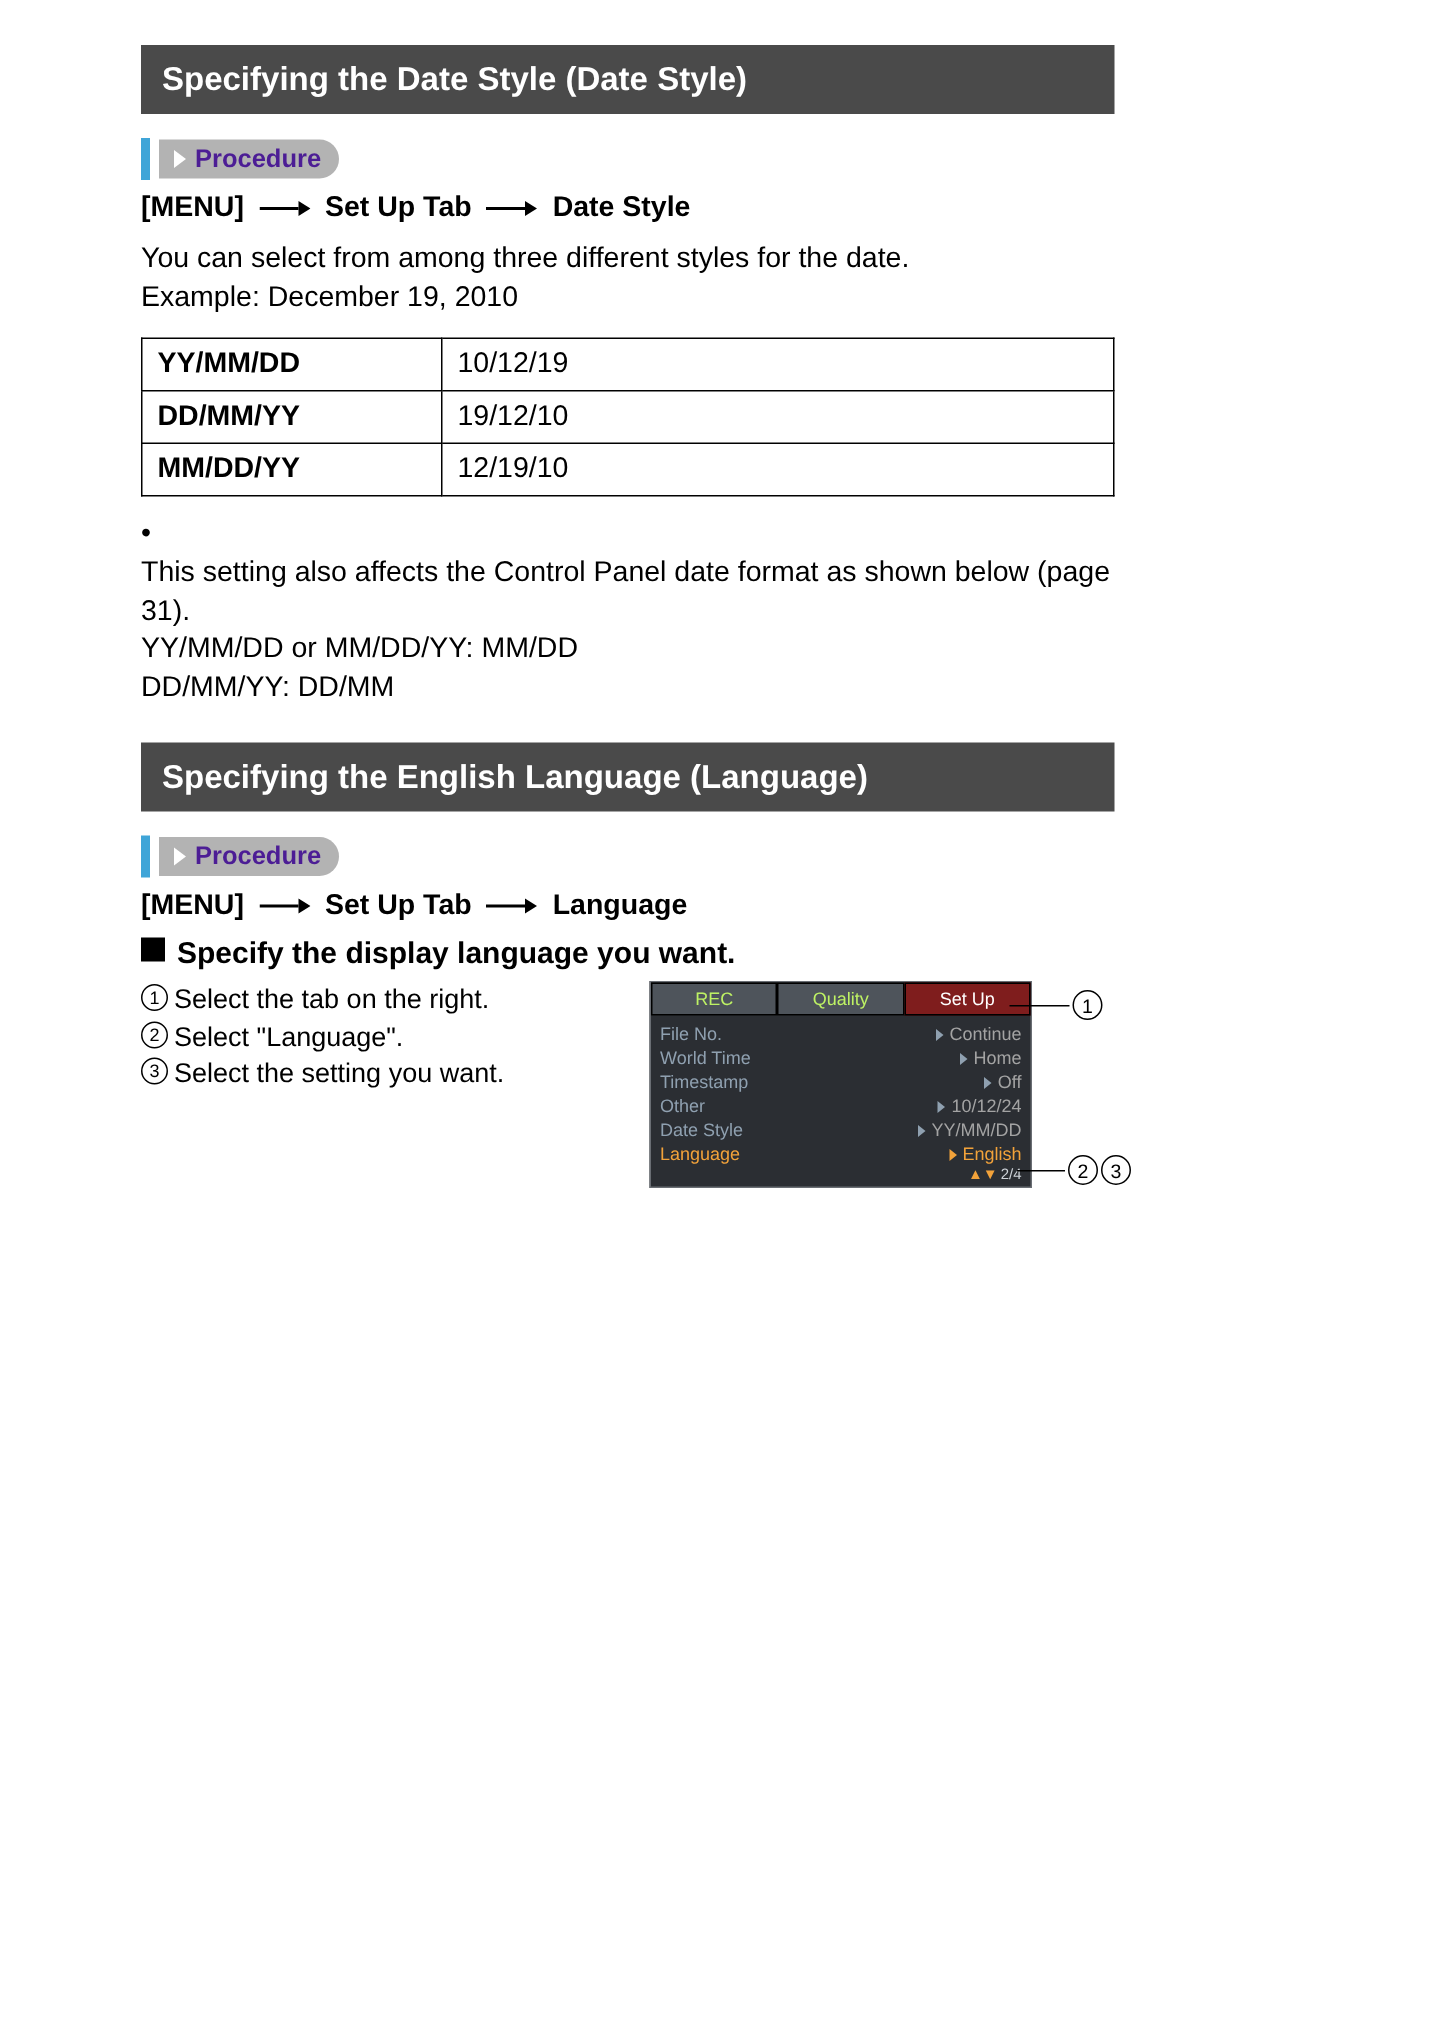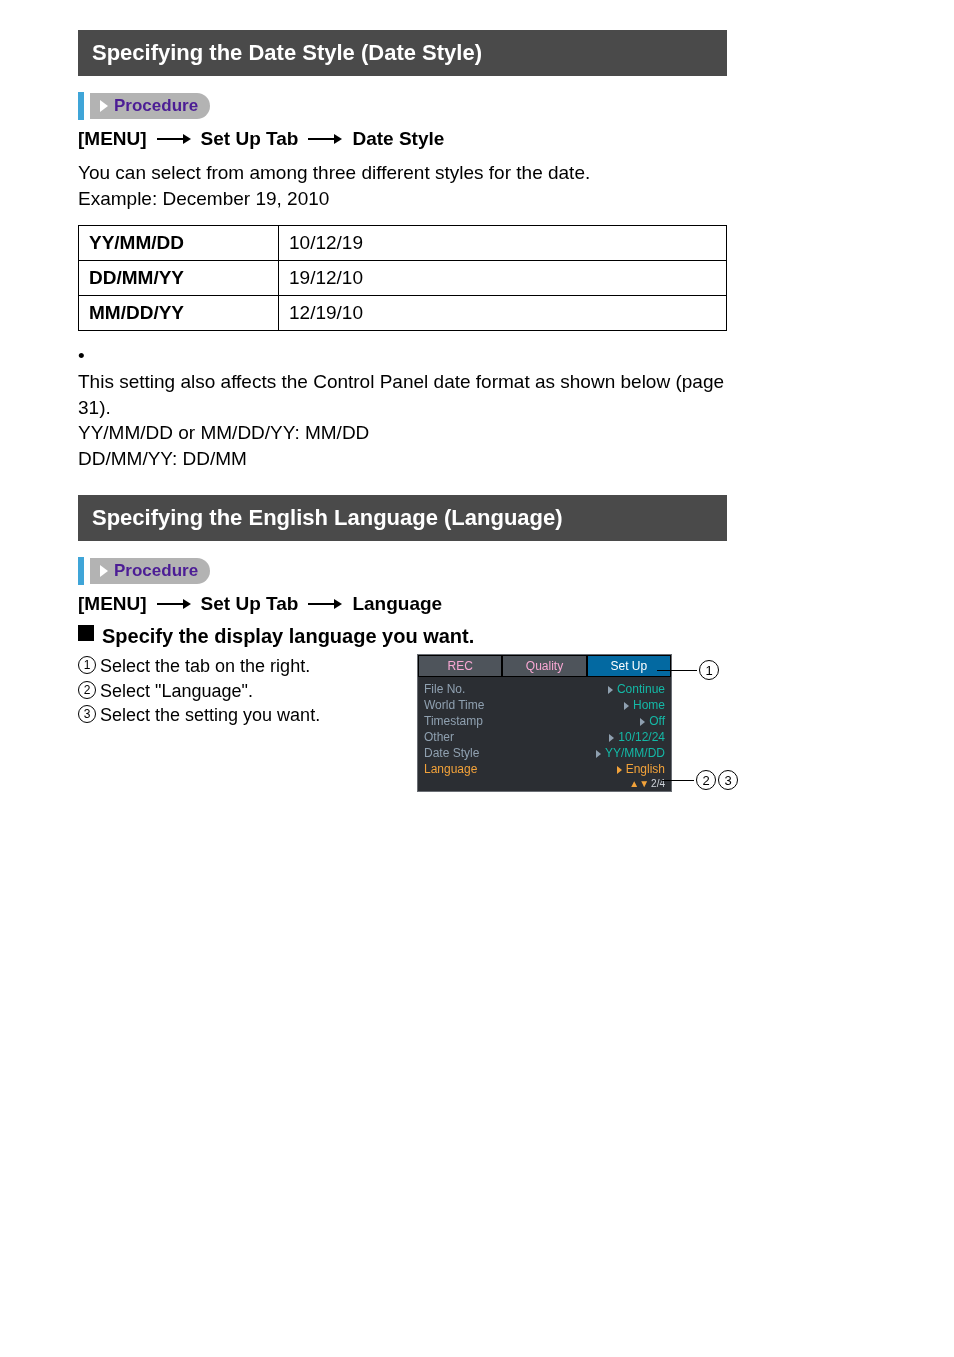--- a/index.html
+++ b/index.html
@@ -1,17 +1,17 @@
 <!DOCTYPE html>
 <html><head>
 <meta charset="utf-8">
 <style>
   * { box-sizing: border-box; margin: 0; padding: 0; }
   html, body { width: 954px; height: 1357px; background: #fff; font-family: Arial, Helvetica, sans-serif; color: #000; }
-  .page { position: relative; width: 805px; height: 1357px; padding: 30px 78px 0 78px; }
+  .page { position: relative; width: 805px; height: 1357px; padding: 30px 78px 0 78px; margin-left: 16px; }
 
   .section-bar { background: #4a4a4a; color: #fff; font-size: 22px; font-weight: bold; padding: 10px 14px; margin-bottom: 16px; }
 
   .proc-row { display: flex; align-items: center; margin: 6px 0 8px 0; }
   .proc-bar { width: 6px; height: 28px; background: #3fa5d8; margin-right: 6px; }
   .proc-chip { background: #b3b3b3; color: #4c1d95; font-weight: bold; font-size: 17px; padding: 3px 12px 3px 10px; border-top-right-radius: 14px; border-bottom-right-radius: 14px; display: flex; align-items: center; }
   .proc-chip .chev { display:inline-block; width:0; height:0; border-top:6px solid transparent; border-bottom:6px solid transparent; border-left:8px solid #fff; margin-right:6px; }
 
   .menu-line { display: flex; align-items: center; font-size: 19px; font-weight: bold; margin: 4px 0 10px 0; flex-wrap: wrap; }
   .arrow { display:inline-block; margin: 0 10px; }
@@ -33,26 +33,26 @@
 
   .steps-area { display:flex; justify-content: space-between; align-items: flex-start; }
   .steps { font-size: 18px; line-height: 1.35; }
   .steps .step { display:flex; }
   .circ { display:inline-flex; width:18px; height:18px; border:1.4px solid #000; border-radius:50%; align-items:center; justify-content:center; font-size:12px; margin-right:4px; margin-top:2px; flex:none; }
 
   
   .shot-wrap { position: relative; width: 310px; }
   .shot { width: 255px; background:#2b2e33; border:1px solid #6a6e74; font-size:12px; color:#9aa4af; position:relative; }
   .tabs { display:flex; background:#000; }
-  .tabs .tab { flex:1; text-align:center; padding:3px 0; font-size:12px; color:#f9a8d4; background:#4e545b; border:1px solid #000; }
-  .tabs .tab.active { background:#0369a1; color:#fff; }
+  .tabs .tab { flex:1; text-align:center; padding:3px 0; font-size:12px; color:#bef264; background:#4e545b; border:1px solid #000; }
+  .tabs .tab.active { background:#7f1d1d; color:#fff; }
   .shot-body { padding: 4px 6px 14px 6px; }
   .row { display:flex; justify-content:space-between; padding:1px 0; font-size:12px; }
   .row .lbl { color:#8fa0b0; }
-  .row .val { color:#14b8a6; }
+  .row .val { color:#a3a3a3; }
   .row.sel .lbl, .row.sel .val { color:#f2a23a; }
   .row .tri { display:inline-block; width:0; height:0; border-top:4px solid transparent; border-bottom:4px solid transparent; border-left:5px solid #8fa0b0; margin-right:4px; vertical-align:middle; }
   .row.sel .tri { border-left-color:#f2a23a; }
   .pgind { position:absolute; right:6px; bottom:2px; font-size:10px; color:#cfd4da; }
   .pgind .ud { color:#f2a23a; margin-right:2px; }
 
   .callout { position:absolute; display:flex; align-items:center; }
   .call-line { height:1.6px; background:#000; }
   .call-circ { display:flex; align-items:center; justify-content:center; width:20px; height:20px; border:1.4px solid #000; border-radius:50%; font-size:13px; background:#fff; margin-left:2px; }
 

